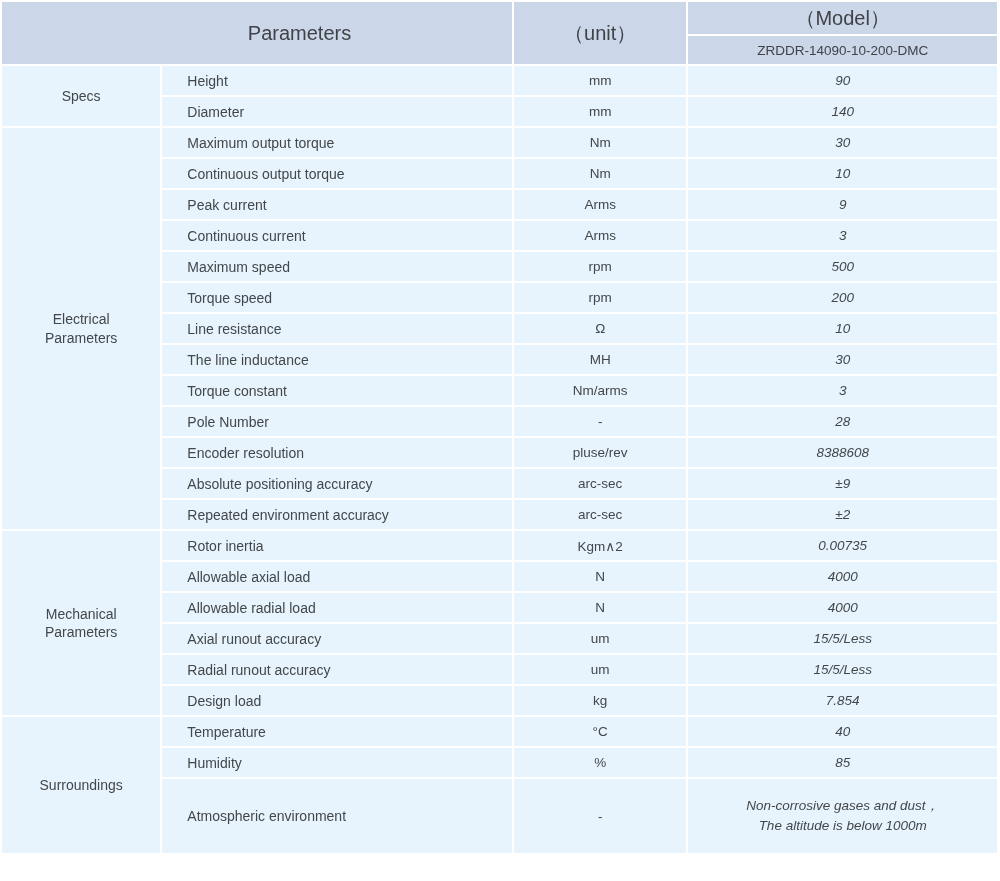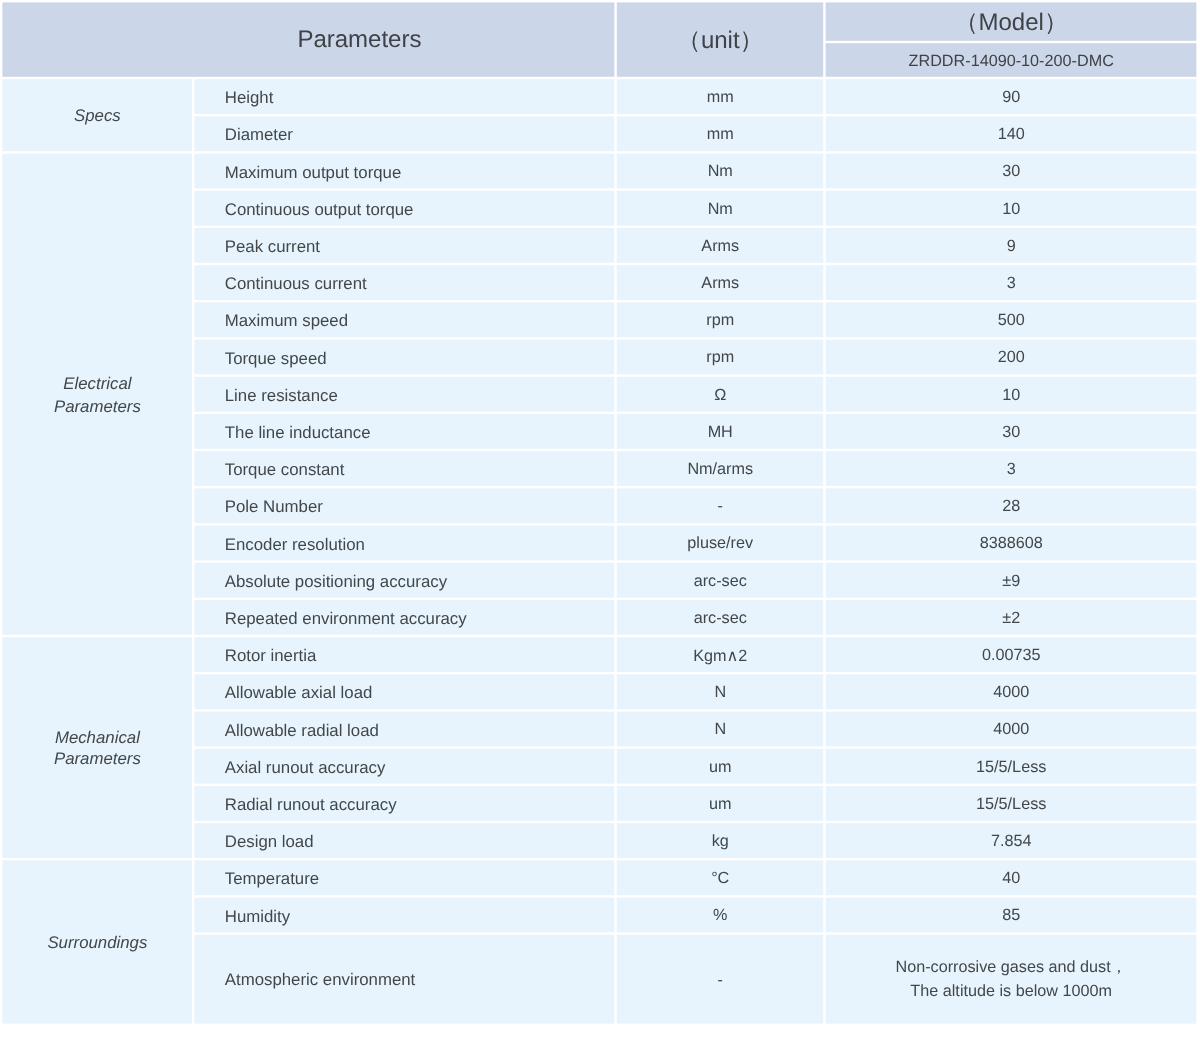--- a/index.html
+++ b/index.html
@@ -50,37 +50,37 @@
     color: #3f4347;
     margin-top: 12px;
   }
   
   tbody td { background: #e7f4fd; height: 29px; }
   td.cat {
     text-align: center;
     font-size: 14px;
     line-height: 1.3;
     white-space: pre-line;
-    font-style: italic;
   }
   td.param {
     text-align: left;
     padding-left: 25px;
     font-size: 14px;
     margin-top: 47px;
   }
   td.unit {
     text-align: center;
     font-size: 13.5px;
   }
   td.val {
     text-align: center;
     font-size: 13.5px;
     white-space: pre-line;
     line-height: 1.45;
+    font-style: italic;
   }
   tr.tall td { height: 74px; }
 
   .note {
     margin: 7px 0 0 2px;
     font-size: 13px;
     color: #4f5356;
     white-space: nowrap;
     letter-spacing: -0.1px;
   }

